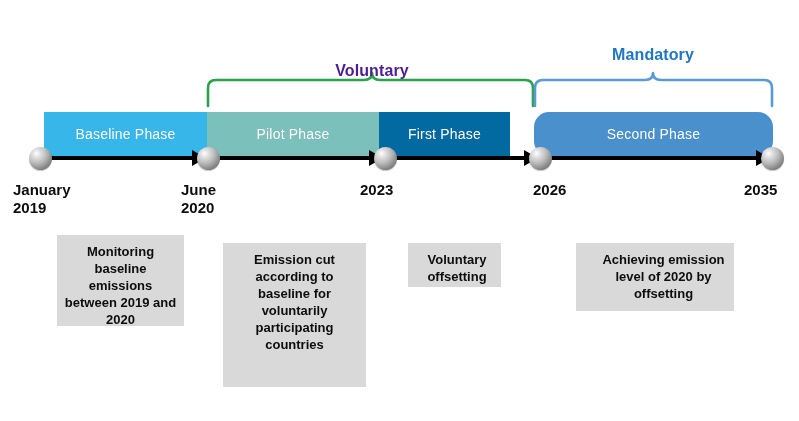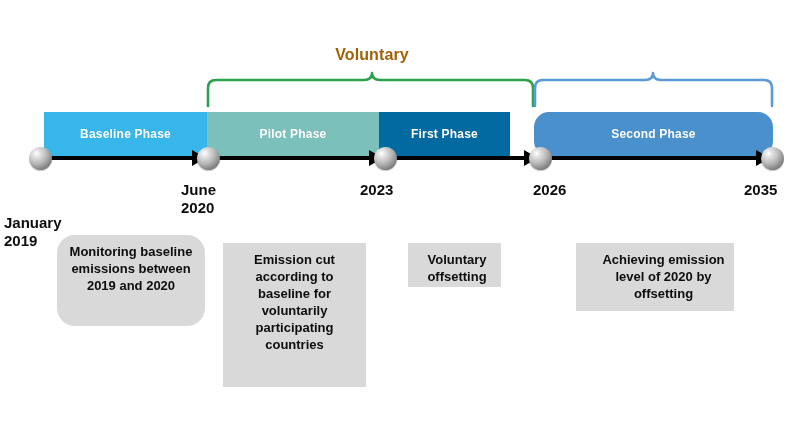--- a/index.html
+++ b/index.html
@@ -37,22 +37,22 @@
   .phase-bar {
     position: absolute;
     top: 112px;
     height: 44px;
     display: flex;
     align-items: center;
     justify-content: center;
   }
   .phase-label {
     color: #ffffff;
-    font-weight: bold;
-    font-size: 12px;
+    font-weight: normal;
+    font-size: 14px;
     white-space: nowrap;
     letter-spacing: 0.2px;
     text-shadow: 0 0 1px rgba(0,0,0,0.10);
   }
 
   
   .axis-svg {
     position: absolute;
     left: 0;
     top: 0;
@@ -100,24 +100,27 @@
 
 <div id="stage">
 
   <svg class="bracket-svg" width="799" height="421" viewBox="0 0 799 421" aria-hidden="true">
 
     <path id="bracket-voluntary" fill="none" stroke="#2ba14c" stroke-width="2.6" stroke-linecap="round" stroke-linejoin="round" d="M 208,106 L 208,88 Q 208,80 216,80 L 364,80 Q 372,80 372,73 Q 372,80 380,80 L 525,80 Q 533,80 533,88 L 533,106"></path>
 
     <path id="bracket-mandatory" fill="none" stroke="#5b9bd5" stroke-width="2.6" stroke-linecap="round" stroke-linejoin="round" d="M 535,106 L 535,88 Q 535,80 543,80 L 645,80 Q 653,80 653,73 Q 653,80 661,80 L 764,80 Q 772,80 772,88 L 772,106"></path>
   </svg>
 
-  <div class="bracket-label" style="left:292px; top:46px; width:160px; color:#a16207;">
+  <div class="bracket-label" style="left:292px; top:62px; width:160px; color:#4c1d95;">
     <span>Voluntary</span>
   </div>
 
+  <div class="bracket-label" style="left:573px; top:46px; width:160px; color:#1f76c4;">
+    <span>Mandatory</span>
+  </div>
 
   <div class="phase-bar" style="left:44px; width:163px; background:#37b6e9;">
     <span class="phase-label">Baseline Phase</span>
   </div>
 
   <div class="phase-bar" style="left:207px; width:172px; background:#7cc0bc;">
     <span class="phase-label">Pilot Phase</span>
   </div>
 
   <div class="phase-bar" style="left:379px; width:131px; background:#0369a1;">
@@ -142,21 +145,21 @@
       <polygon points="756,150 770,158 756,166"></polygon>
     </g>
   </svg>
 
   <div class="node-sphere" style="left:29px;  top:147px;"></div>
   <div class="node-sphere" style="left:197px; top:147px;"></div>
   <div class="node-sphere" style="left:374px; top:147px;"></div>
   <div class="node-sphere" style="left:529px; top:147px;"></div>
   <div class="node-sphere" style="left:761px; top:147px;"></div>
 
-  <div class="year-label" style="left:4px; top:181px;margin-top:33px;">
+  <div class="year-label" style="left:13px; top:181px;">
     <span class="l1">January</span>
     <span class="l2">2019</span>
   </div>
 
   <div class="year-label" style="left:181px; top:181px;">
     <span class="l1">June</span>
     <span class="l2">2020</span>
   </div>
 
   <div class="year-label" style="left:360px; top:181px;">
@@ -164,21 +167,21 @@
   </div>
 
   <div class="year-label" style="left:533px; top:181px;">
     <span class="l1">2026</span>
   </div>
 
   <div class="year-label" style="left:744px; top:181px;">
     <span class="l1">2035</span>
   </div>
 
-  <div class="desc-box" style="left:57px; top:235px; width:148px; height:91px;border-radius:18px;">
+  <div class="desc-box" style="left:57px; top:235px; width:127px; height:91px;">
     <span>Monitoring baseline emissions between 2019 and 2020</span>
   </div>
 
   <div class="desc-box" style="left:223px; top:243px; width:143px; height:144px;">
     <span>Emission cut according to baseline for voluntarily participating countries</span>
   </div>
 
   <div class="desc-box" style="left:408px; top:243px; width:93px; height:44px;padding-left:12px;">
     <span>Voluntary offsetting</span>
   </div>

